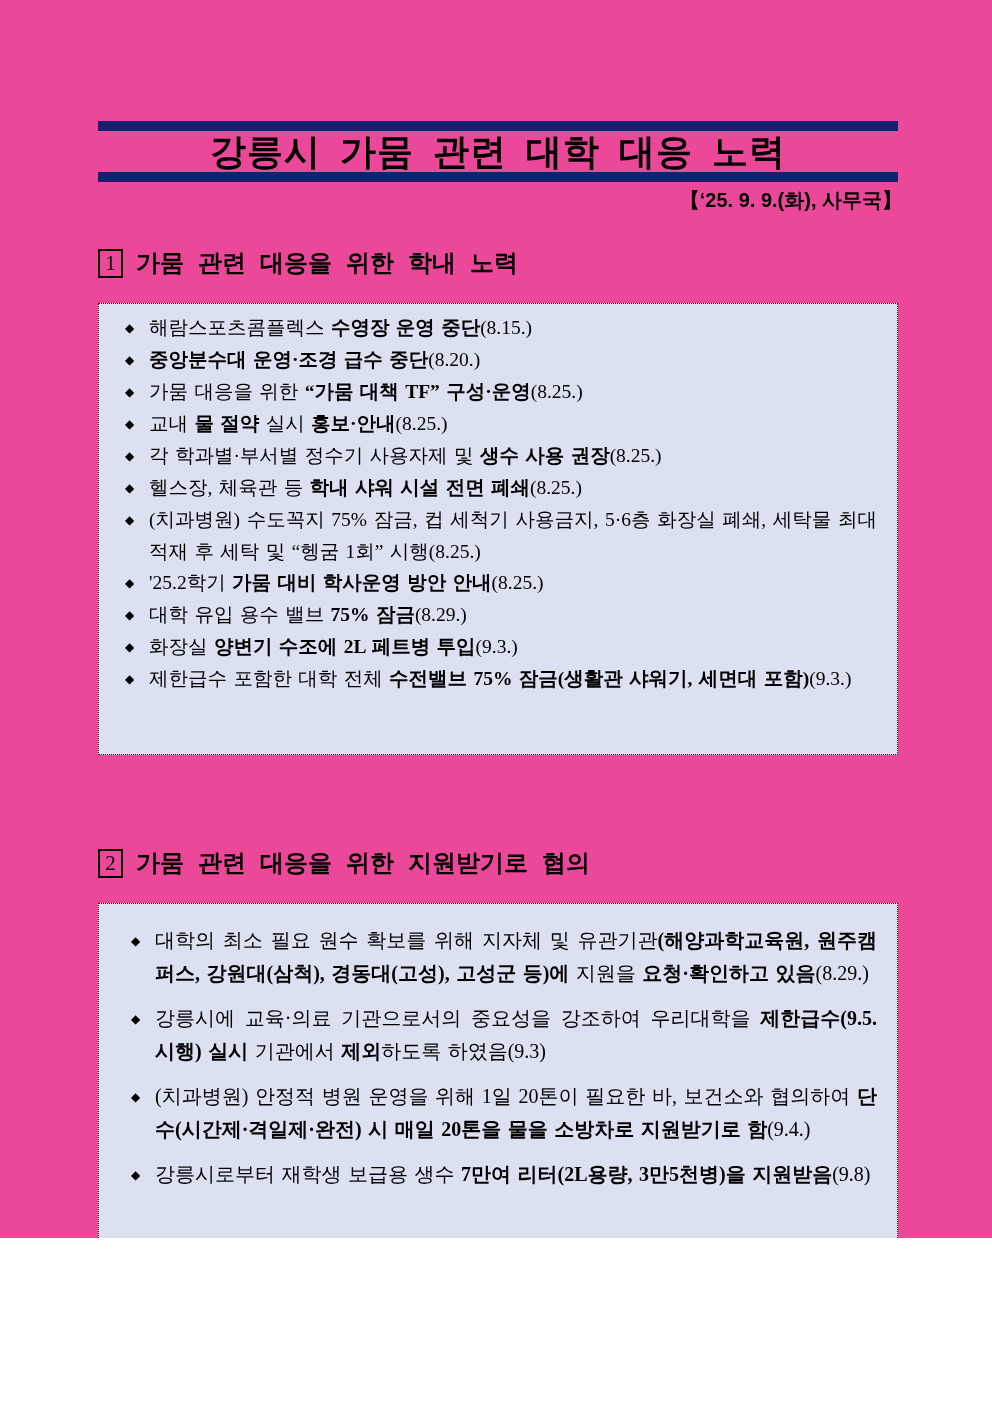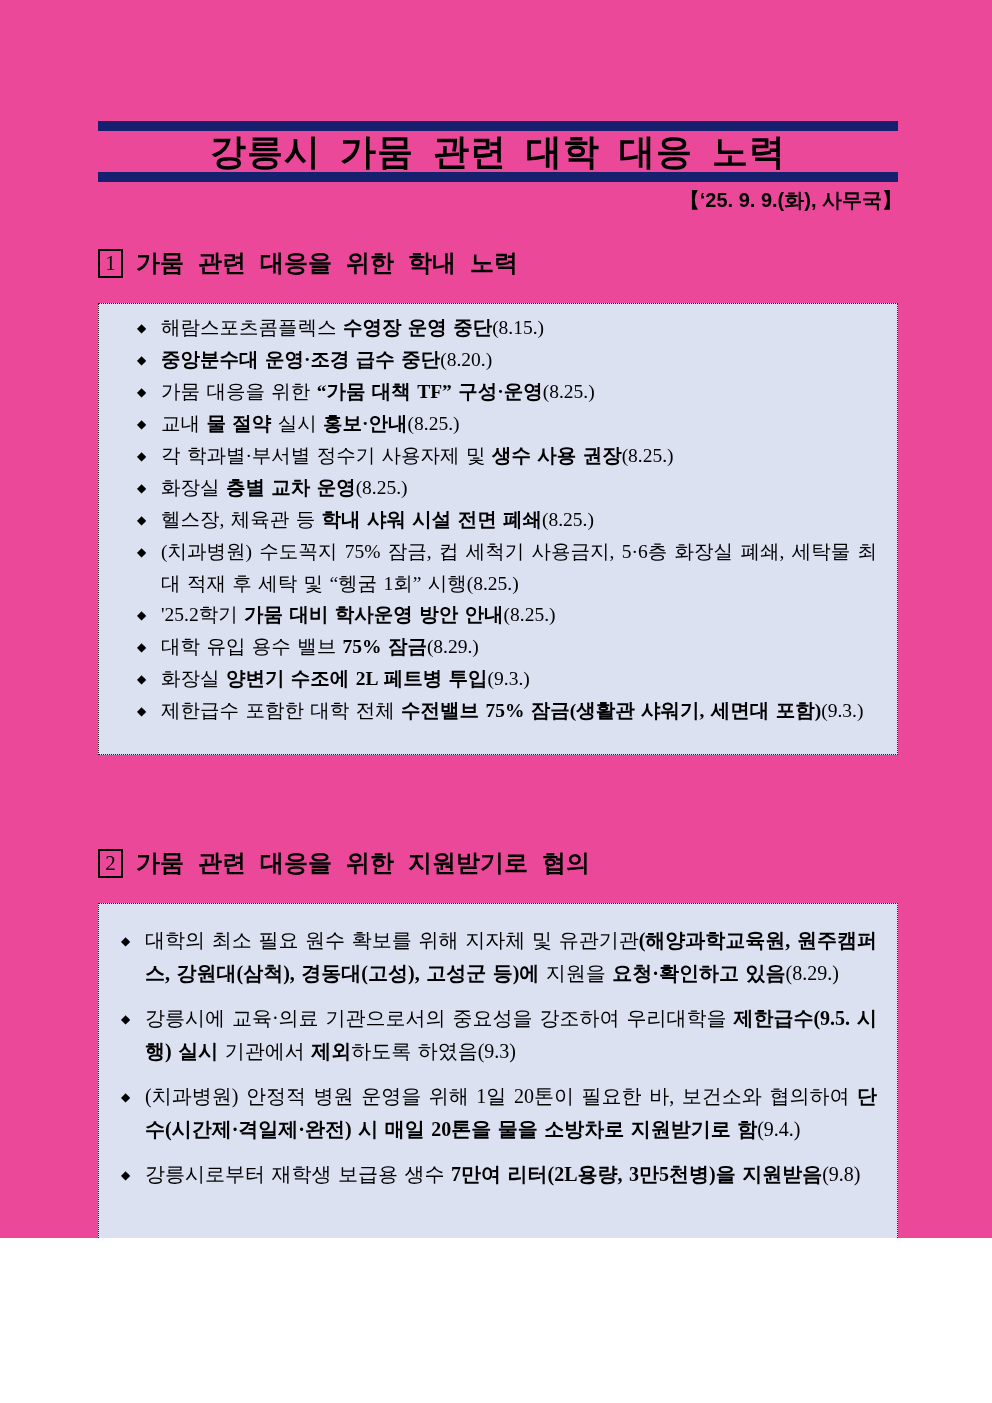--- a/index.html
+++ b/index.html
@@ -42,22 +42,22 @@
     flex:0 0 auto;display:inline-flex;align-items:center;justify-content:center;
     width:25px;height:29px;border:2px solid #000;
     font-weight:400;font-size:21px;word-spacing:normal;
   }
 
   
   .list-box{
     position:absolute;left:98px;width:800px;
     background:var(--boxbg);border:1px dotted #1a1a1a;
   }
-  .box1{top:303px;min-height:452px;padding:8px 20px 10px 32px;}
-  .box2{top:903px;min-height:365px;padding:20px 20px 16px 16px;}
+  .box1{top:303px;min-height:452px;padding:8px 20px 10px 20px;}
+  .box2{top:903px;min-height:365px;padding:20px 20px 16px 26px;}
   .item{
     position:relative;padding-left:30px;text-indent:-30px;
     text-align:justify;word-spacing:1.5px;
   }
   .box1 .item{font-size:19.5px;line-height:31px;}
   .box2 .item{font-size:20px;line-height:32px;margin-bottom:13px;}
   .box2 .item:last-child{margin-bottom:16px;}
   .bullet{
     display:inline-block;width:24px;margin-left:6px;text-indent:0;
     font-size:12px;vertical-align:2px;
@@ -86,21 +86,20 @@
   <div class="section-heading s1">
     <span class="num-box">1</span>
     <span class="heading-text">가뭄 관련 대응을 위한 학내 노력</span>
   </div>
   <div class="list-box box1">
       <div class="item"><span class="bullet">◆</span><span class="item-text"><span>해람스포츠콤플렉스 </span><span class="b">수영장 운영 중단</span><span>(8.15.)</span></span></div>
       <div class="item"><span class="bullet">◆</span><span class="item-text"><span class="b">중앙분수대 운영·조경 급수 중단</span><span>(8.20.)</span></span></div>
       <div class="item"><span class="bullet">◆</span><span class="item-text"><span>가뭄 대응을 위한 </span><span class="b">“가뭄 대책 TF” 구성·운영</span><span>(8.25.)</span></span></div>
       <div class="item"><span class="bullet">◆</span><span class="item-text"><span>교내 </span><span class="b">물 절약</span><span> 실시 </span><span class="b">홍보·안내</span><span>(8.25.)</span></span></div>
       <div class="item"><span class="bullet">◆</span><span class="item-text"><span>각 학과별·부서별 정수기 사용자제 및 </span><span class="b">생수 사용 권장</span><span>(8.25.)</span></span></div>
-      <div class="item"><span class="bullet">◆</span><span class="item-text"><span>화장실 </span><span class="b">층별 교차 운영</span><span>(8.25.)</span></span></div>
       <div class="item"><span class="bullet">◆</span><span class="item-text"><span>헬스장, 체육관 등 </span><span class="b">학내 샤워 시설 전면 폐쇄</span><span>(8.25.)</span></span></div>
       <div class="item"><span class="bullet">◆</span><span class="item-text"><span>(치과병원) 수도꼭지 75% 잠금, 컵 세척기 사용금지, 5·6층 화장실 폐쇄, 세탁물 최대 적재 후 세탁 및 “헹굼 1회” 시행(8.25.)</span></span></div>
       <div class="item"><span class="bullet">◆</span><span class="item-text"><span>'25.2학기 </span><span class="b">가뭄 대비 학사운영 방안 안내</span><span>(8.25.)</span></span></div>
       <div class="item"><span class="bullet">◆</span><span class="item-text"><span>대학 유입 용수 밸브 </span><span class="b">75% 잠금</span><span>(8.29.)</span></span></div>
       <div class="item"><span class="bullet">◆</span><span class="item-text"><span>화장실 </span><span class="b">양변기 수조에 2L 페트병 투입</span><span>(9.3.)</span></span></div>
       <div class="item"><span class="bullet">◆</span><span class="item-text"><span>제한급수 포함한 대학 전체 </span><span class="b">수전밸브 75% 잠금(생활관 샤워기, 세면대 포함)</span><span>(9.3.)</span></span></div>
     </div>
 
   <div class="section-heading s2">
     <span class="num-box">2</span>

